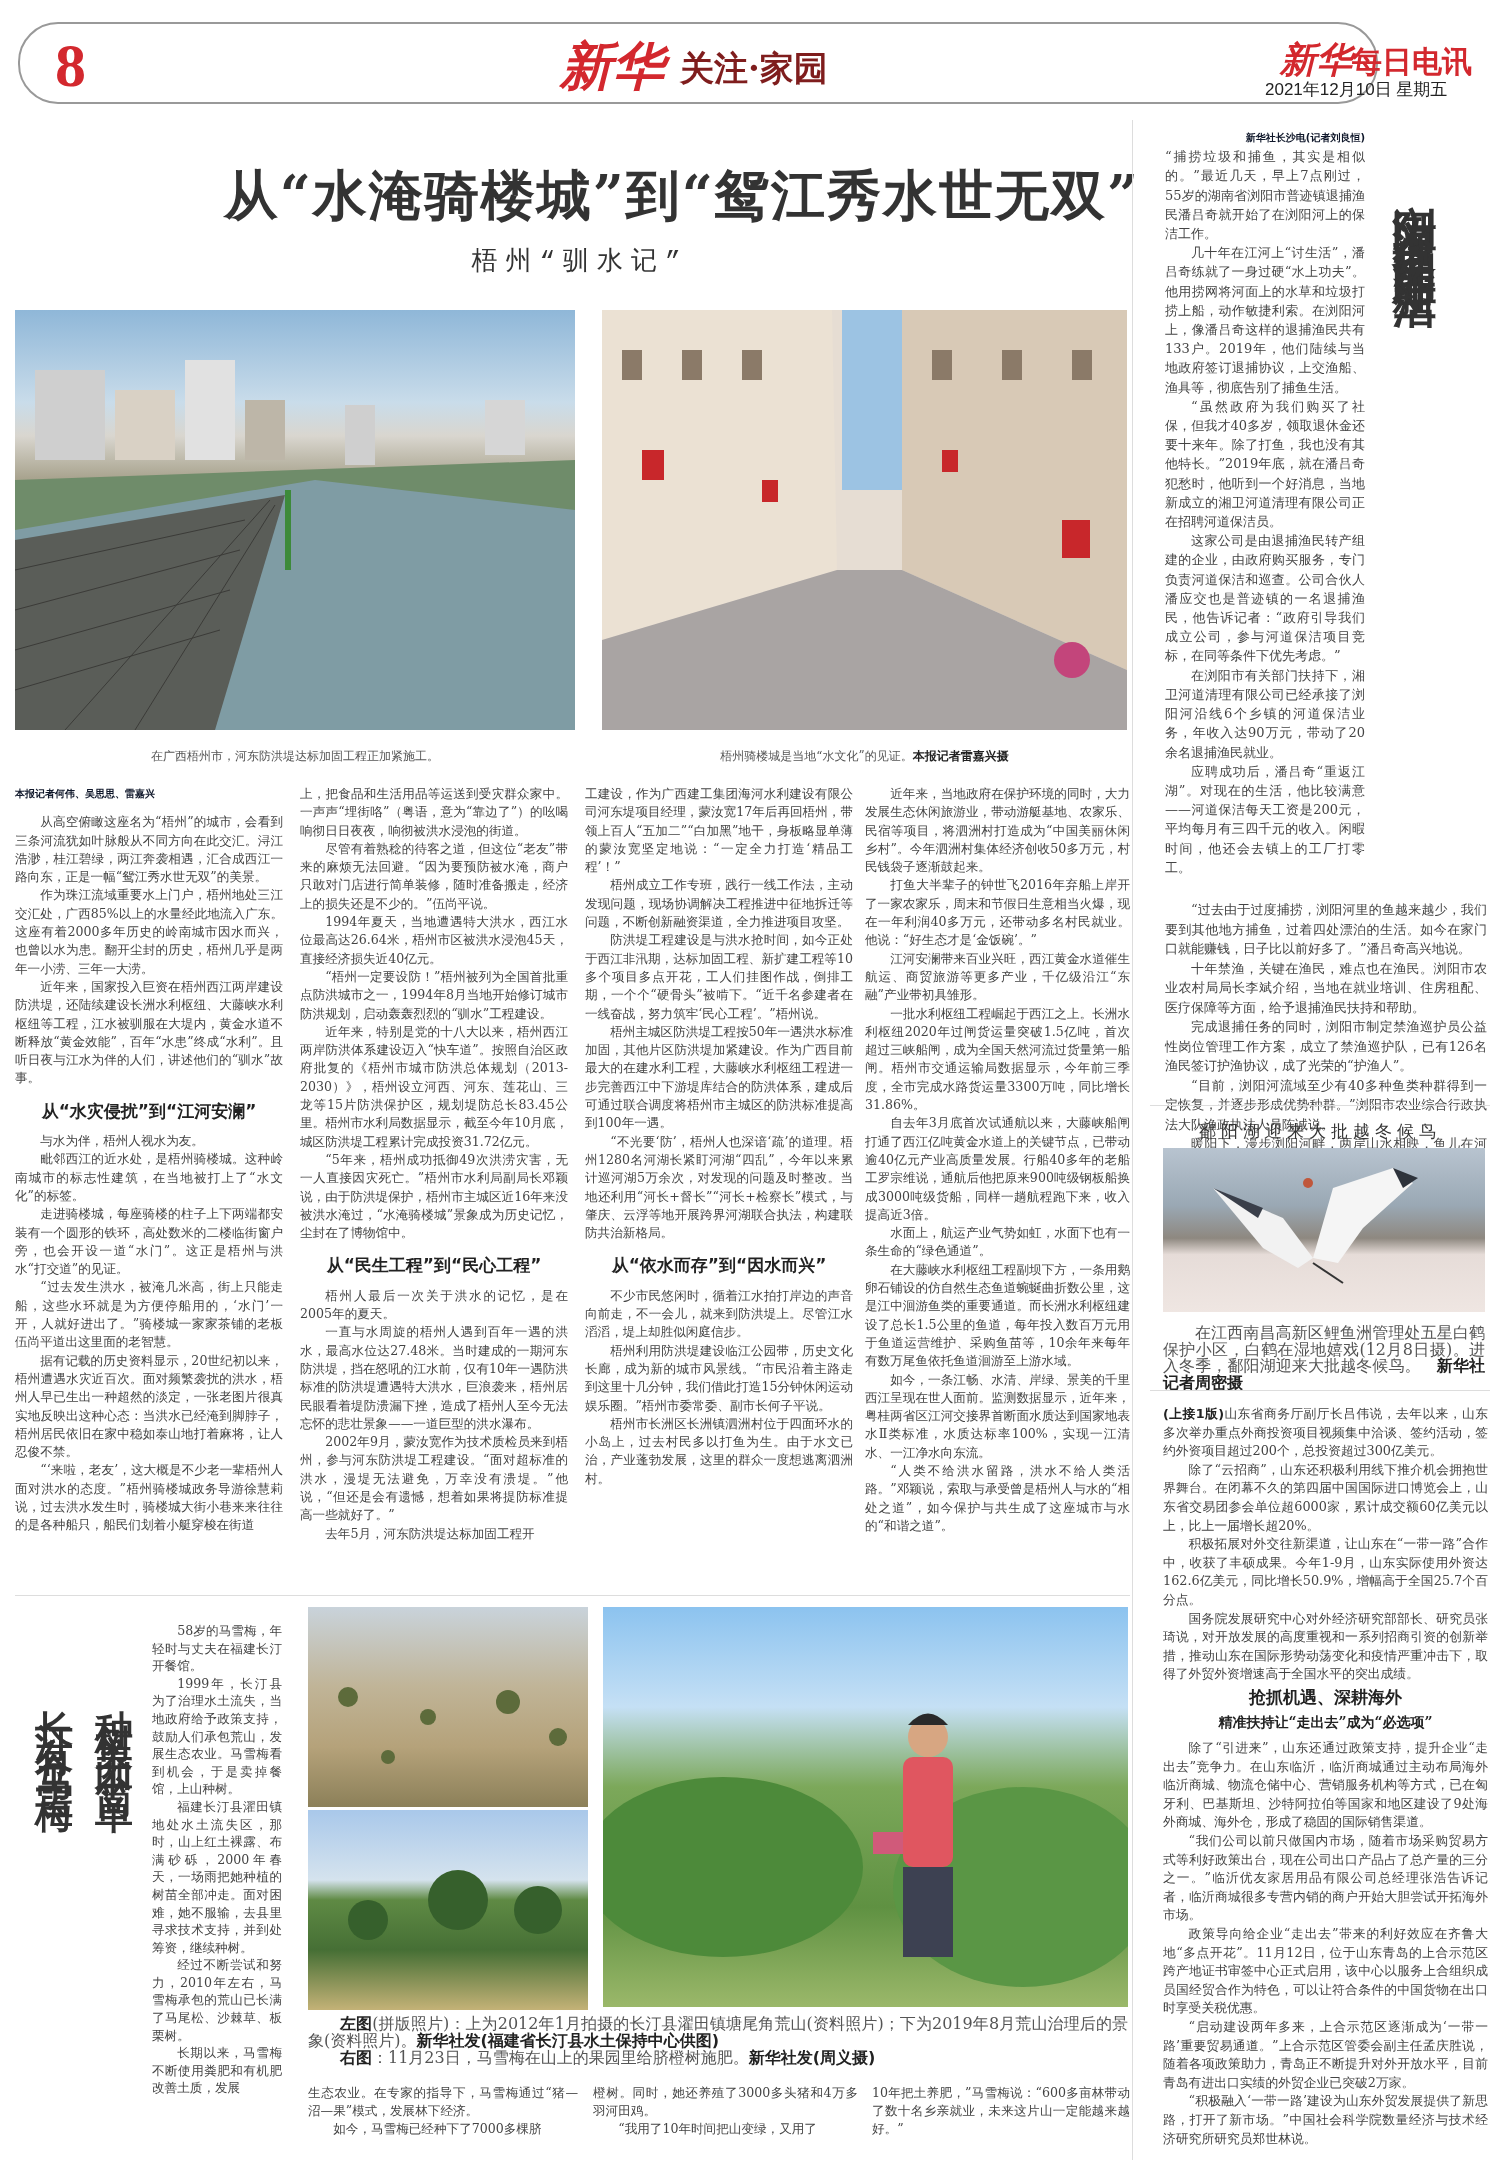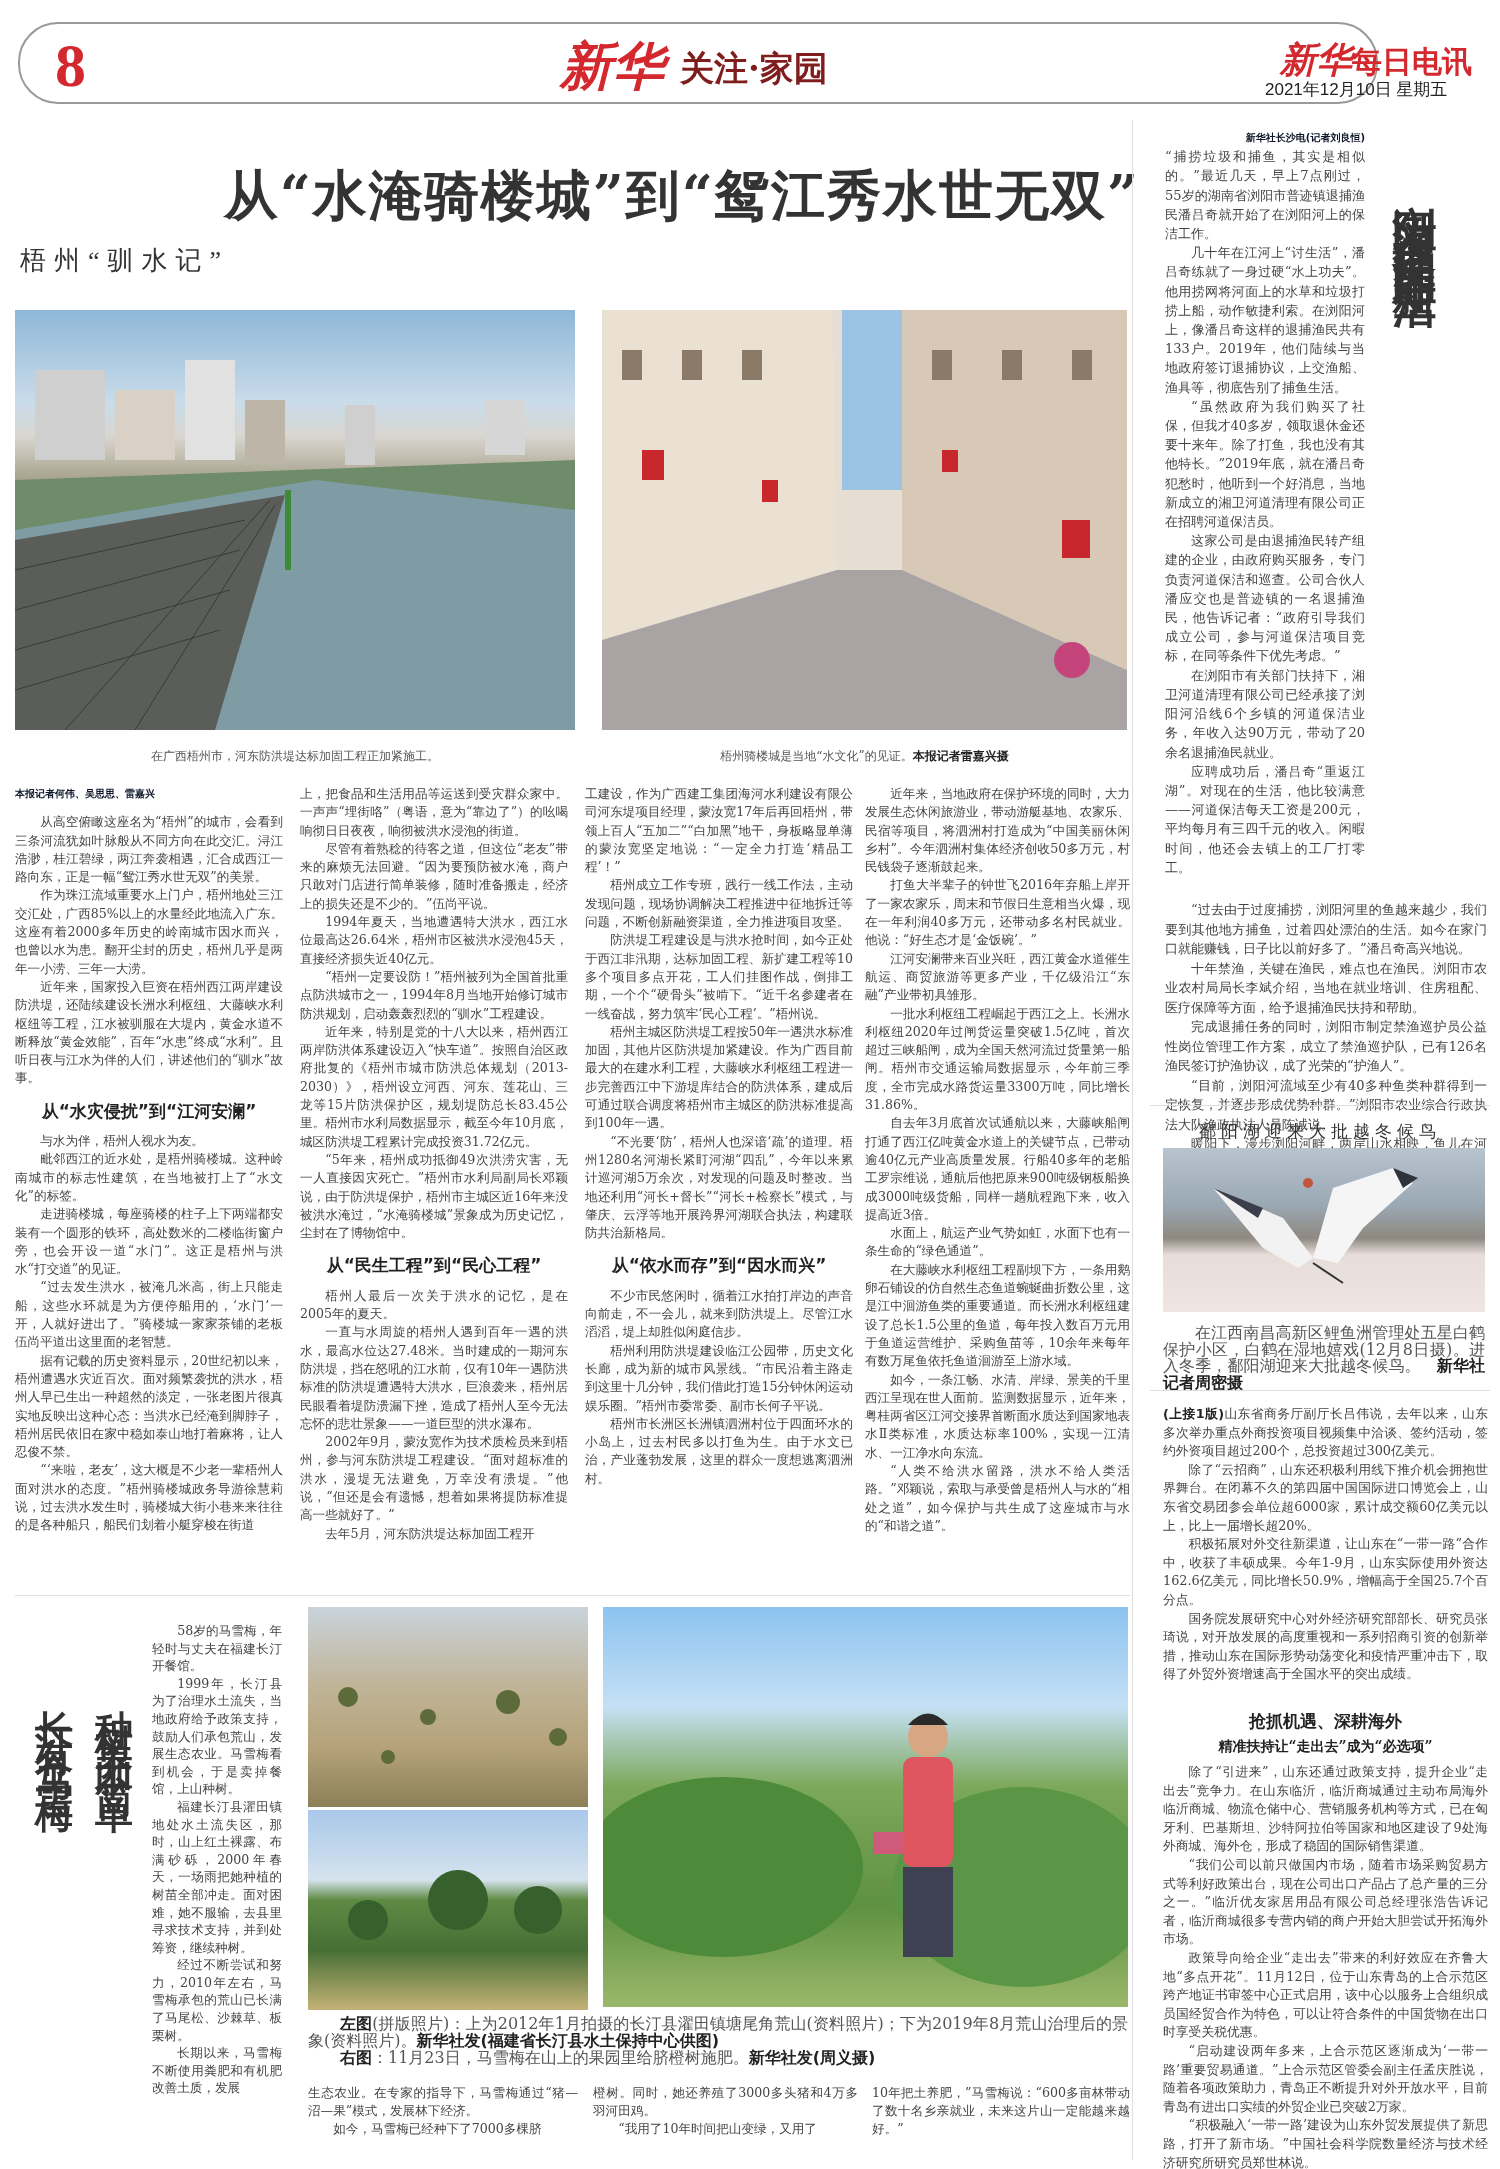--- a/index.html
+++ b/index.html
@@ -5,21 +5,21 @@
 *{box-sizing:border-box;margin:0;padding:0}
 body{width:1500px;height:2169px;background:#fff;font-family:"DejaVu Serif",serif;color:#333;position:relative;overflow:hidden}
 .hdr{position:absolute;left:18px;top:22px;width:1360px;height:82px;border:2px solid #999;border-radius:40px}
 .pgnum{position:absolute;left:55px;top:30px;font-size:62px;font-weight:bold;color:#d3282e;font-family:"Liberation Serif",serif}
 .brand{position:absolute;left:560px;top:32px;font-size:52px;color:#d3282e;font-style:italic;font-weight:bold;font-family:"DejaVu Serif",serif}
 .sect{position:absolute;left:680px;top:46px;font-size:34px;color:#7f1d1d;font-weight:bold}
 .brand2{position:absolute;left:1280px;top:36px;font-size:30px;color:#d3282e;font-weight:bold}
 .brand2 i{font-size:36px}
 .date{position:absolute;left:1265px;top:78px;font-size:17px;color:#222;font-family:"Liberation Sans",sans-serif}
 .headline{position:absolute;left:20px;top:160px;width:1120px;text-align:right;font-size:54px;font-weight:bold;color:#333;letter-spacing:2px}
-.subhead{position:absolute;left:20px;top:243px;width:1120px;text-align:left;font-size:26px;color:#333;letter-spacing:8px;font-family:Liberation Serif, serif}
+.subhead{position:absolute;left:20px;top:243px;width:1120px;text-align:center;font-size:26px;color:#333;letter-spacing:8px;font-family:Liberation Mono, monospace}
 .photo{position:absolute;overflow:hidden}
 .cap{position:absolute;font-size:12px;color:#555;text-align:center}
 .cap b{color:#222;font-family:"DejaVu Sans",sans-serif}
 .col{position:absolute;font-size:12.6px;line-height:18.3px;color:#444;text-align:justify}
 .col p{text-indent:2em}
 .col h3{font-size:17px;font-family:"DejaVu Sans",sans-serif;color:#222;text-align:center;margin:14px 0 12px;text-indent:0}
 .byline{font-family:"DejaVu Sans",sans-serif;font-weight:bold;font-size:10px;color:#0f172a;text-indent:0!important;margin-bottom:10px}
 .vert{position:absolute;writing-mode:vertical-rl;font-weight:bold;color:#333;font-family:"DejaVu Serif",serif}
 .sidebar-sep{position:absolute;left:1132px;top:120px;width:1px;height:2040px;background:#ddd}
 .hline{position:absolute;height:1px;background:#ddd}
@@ -176,21 +176,21 @@
   <p><span>在江西南昌高新区鲤鱼洲管理处五星白鹤保护小区，白鹤在湿地嬉戏(12月8日摄)。进入冬季，鄱阳湖迎来大批越冬候鸟。</span>　<b style="font-family:'DejaVu Sans',sans-serif;color:#222">新华社记者周密摄</b></p>
 </div>
 
 <div class="hline" style="left:1150px;top:1390px;width:340px"></div>
 
 <div class="col" style="left:1163px;top:1405px;width:325px;font-size:12.8px;line-height:18.6px">
   <p style="text-indent:0"><b style="font-family:'DejaVu Sans',sans-serif;color:#222">(上接1版)</b><span>山东省商务厅副厅长吕伟说，去年以来，山东多次举办重点外商投资项目视频集中洽谈、签约活动，签约外资项目超过200个，总投资超过300亿美元。</span></p>
   <p>除了“云招商”，山东还积极利用线下推介机会拥抱世界舞台。在闭幕不久的第四届中国国际进口博览会上，山东省交易团参会单位超6000家，累计成交额60亿美元以上，比上一届增长超20%。</p>
   <p>积极拓展对外交往新渠道，让山东在“一带一路”合作中，收获了丰硕成果。今年1-9月，山东实际使用外资达162.6亿美元，同比增长50.9%，增幅高于全国25.7个百分点。</p>
   <p>国务院发展研究中心对外经济研究部部长、研究员张琦说，对开放发展的高度重视和一系列招商引资的创新举措，推动山东在国际形势动荡变化和疫情严重冲击下，取得了外贸外资增速高于全国水平的突出成绩。</p>
-  <h3 style="font-size:17px;margin:28px 0 6px">抢抓机遇、深耕海外</h3>
+  <h3 style="font-size:17px;margin:4px 0 6px">抢抓机遇、深耕海外</h3>
   <h3 style="font-size:14px;font-family:'DejaVu Serif',serif;margin:4px 0 8px">精准扶持让“走出去”成为“必选项”</h3>
   <p>除了“引进来”，山东还通过政策支持，提升企业“走出去”竞争力。在山东临沂，临沂商城通过主动布局海外临沂商城、物流仓储中心、营销服务机构等方式，已在匈牙利、巴基斯坦、沙特阿拉伯等国家和地区建设了9处海外商城、海外仓，形成了稳固的国际销售渠道。</p>
   <p>“我们公司以前只做国内市场，随着市场采购贸易方式等利好政策出台，现在公司出口产品占了总产量的三分之一。”临沂优友家居用品有限公司总经理张浩告诉记者，临沂商城很多专营内销的商户开始大胆尝试开拓海外市场。</p>
   <p>政策导向给企业“走出去”带来的利好效应在齐鲁大地“多点开花”。11月12日，位于山东青岛的上合示范区跨产地证书审签中心正式启用，该中心以服务上合组织成员国经贸合作为特色，可以让符合条件的中国货物在出口时享受关税优惠。</p>
   <p>“启动建设两年多来，上合示范区逐渐成为‘一带一路’重要贸易通道。”上合示范区管委会副主任孟庆胜说，随着各项政策助力，青岛正不断提升对外开放水平，目前青岛有进出口实绩的外贸企业已突破2万家。</p>
   <p>“积极融入‘一带一路’建设为山东外贸发展提供了新思路，打开了新市场。”中国社会科学院数量经济与技术经济研究所研究员郑世林说。</p>
 </div>
 
 <div class="hline" style="left:15px;top:1595px;width:1115px"></div>
 

